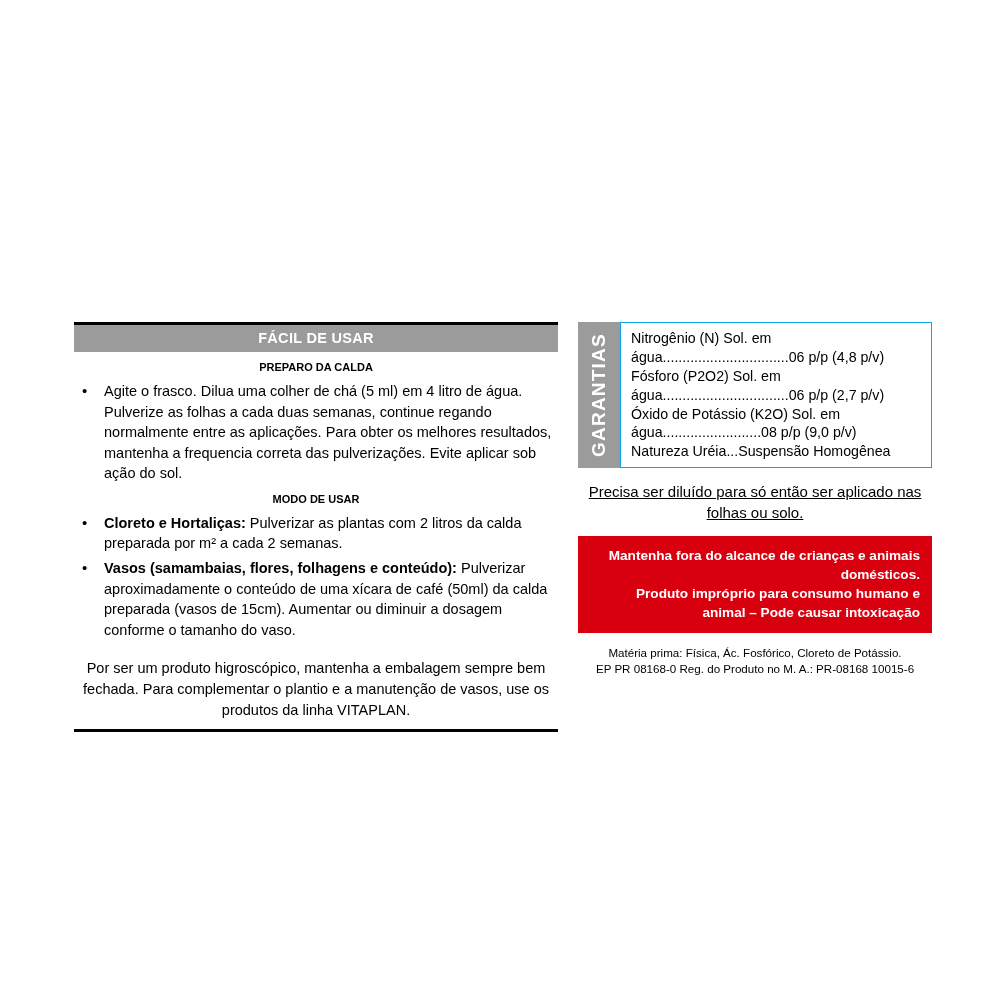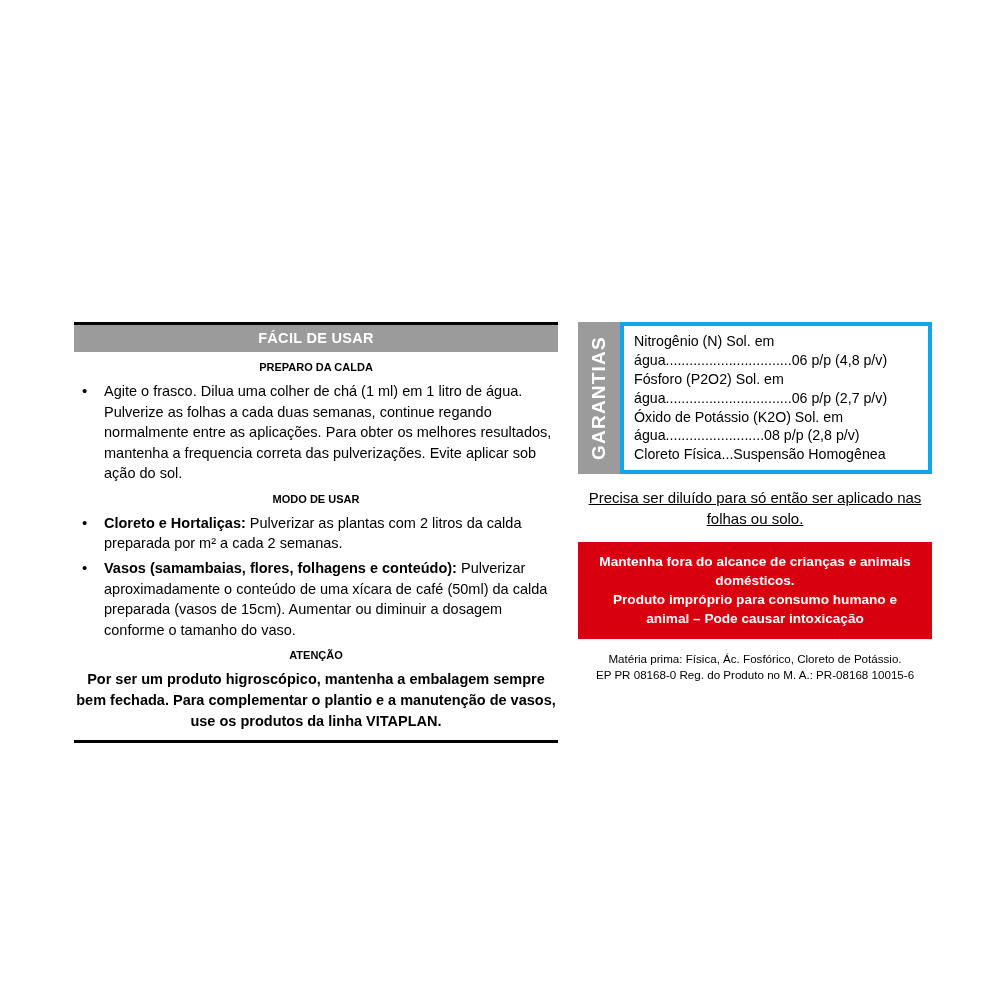--- a/index.html
+++ b/index.html
@@ -73,24 +73,24 @@
     top: -1px;
     font-size: 15px;
     line-height: 1.42;
   }
   .bullet-list li b {
     font-weight: bold;
   }
 
   .center-bold-block {
     text-align: center;
-    font-weight: bold;
+    font-weight: normal;
     font-size: 14.5px;
     line-height: 1.45;
-    margin-top: 4px;
+    margin-top: 18px;
   }
 
   .rule-bottom {
     border-bottom: 3px solid #000000;
     margin-top: 8px;
   }
 
   
   .right-panel {
     position: absolute;
@@ -116,21 +116,21 @@
     display: block;
     transform: rotate(-90deg);
     white-space: nowrap;
     font-weight: bold;
     font-size: 19px;
     letter-spacing: 1.2px;
   }
 
   .guarantee-box {
     flex: 1;
-    border: 4px solid #0ea5e9;
+    border: 1px solid #0ea5e9;
     padding: 6px 8px 6px 10px;
     font-size: 14.2px;
     line-height: 1.33;
   }
   .guarantee-box .g-line {
     white-space: normal;
   }
 
   .dilute-note {
     text-align: center;
@@ -139,21 +139,21 @@
     margin: 14px 4px 12px 4px;
     text-decoration: underline;
   }
 
   .warning-box {
     background: #d8000f;
     color: #ffffff;
     font-weight: bold;
     font-size: 13.6px;
     line-height: 1.4;
-    text-align: center;
+    text-align: right;
     padding: 10px 12px 11px 12px;
   }
 
   .fineprint {
     text-align: center;
     font-size: 11.6px;
     line-height: 1.45;
     margin-top: 12px;
   }
 </style>
@@ -164,54 +164,53 @@
 
   <div class="left-panel">
     <div class="rule-top"></div>
     <div class="gray-banner">FÁCIL DE USAR</div>
 
     <div class="section-head">PREPARO DA CALDA</div>
 
     <ul class="bullet-list">
       <li>
         <span class="dot">•</span>
-        <span>Agite o frasco. Dilua uma colher de chá (1 ml) em 1 litro de água. Pulverize as folhas a cada duas semanas, continue regando normalmente entre as aplicações. Para obter os melhores resultados, mantenha a frequencia correta das pulverizações. Evite aplicar sob ação do sol.</span>
+        <span>Agite o frasco. Dilua uma colher de chá (5 ml) em 4 litro de água. Pulverize as folhas a cada duas semanas, continue regando normalmente entre as aplicações. Para obter os melhores resultados, mantenha a frequencia correta das pulverizações. Evite aplicar sob ação do sol.</span>
       </li>
     </ul>
 
     <div class="section-head">MODO DE USAR</div>
 
     <ul class="bullet-list">
       <li>
         <span class="dot">•</span>
         <b>Cloreto e Hortaliças:</b><span> Pulverizar as plantas com 2 litros da calda preparada por m² a cada 2 semanas.</span>
       </li>
       <li>
         <span class="dot">•</span>
         <b>Vasos (samambaias, flores, folhagens e conteúdo):</b><span> Pulverizar aproximadamente o conteúdo de uma xícara de café (50ml) da calda preparada (vasos de 15cm). Aumentar ou diminuir a dosagem conforme o tamanho do vaso.</span>
       </li>
     </ul>
 
-    <div class="section-head">ATENÇÃO</div>
     <div class="center-bold-block">Por ser um produto higroscópico, mantenha a embalagem sempre bem fechada. Para complementar o plantio e a manutenção de vasos, use os produtos da linha VITAPLAN.</div>
 
     <div class="rule-bottom"></div>
   </div>
 
   <div class="right-panel">
 
     <div class="guarantee-row">
       <div class="guarantee-tab">
         <span>GARANTIAS</span>
       </div>
       <div class="guarantee-box">
         <div class="g-line">Nitrogênio (N) Sol. em água................................06 p/p (4,8 p/v)</div>
         <div class="g-line">Fósforo (P2O2) Sol. em água................................06 p/p (2,7 p/v)</div>
-        <div class="g-line">Óxido de Potássio (K2O) Sol. em água.........................08 p/p (2,8 p/v)</div>
-        <div class="g-line">Cloreto Física...Suspensão Homogênea</div>
+        <div class="g-line">Óxido de Potássio (K2O) Sol. em água.........................08 p/p (9,0 p/v)</div>
+        <div class="g-line">Natureza Uréia...Suspensão Homogênea</div>
       </div>
     </div>
 
     <div class="dilute-note">Precisa ser diluído para só então ser aplicado nas folhas ou solo.</div>
 
     <div class="warning-box">
       <span id="warning-text">Mantenha fora do alcance de crianças e animais domésticos.<br>Produto impróprio para consumo humano e animal – Pode causar intoxicação</span>
     </div>
 
     <div class="fineprint">

